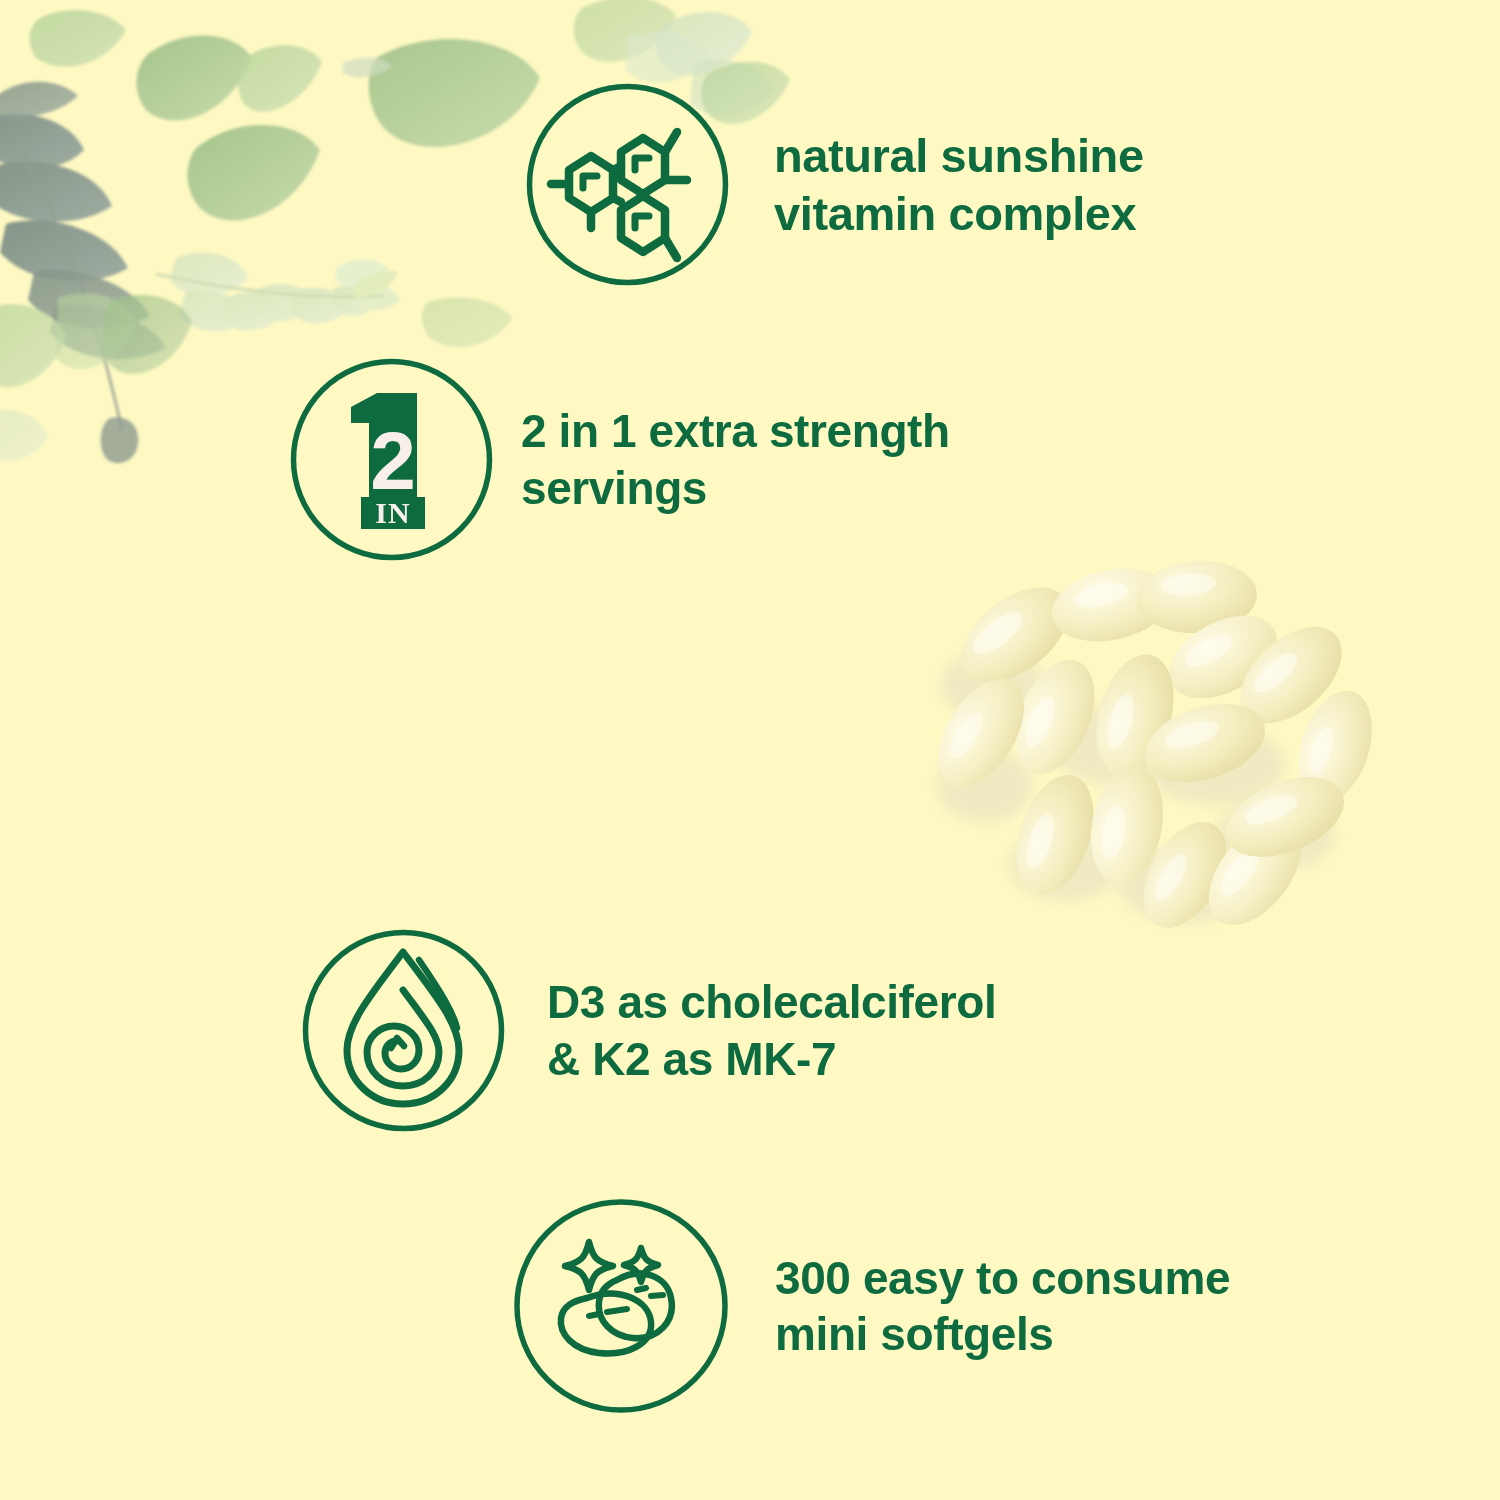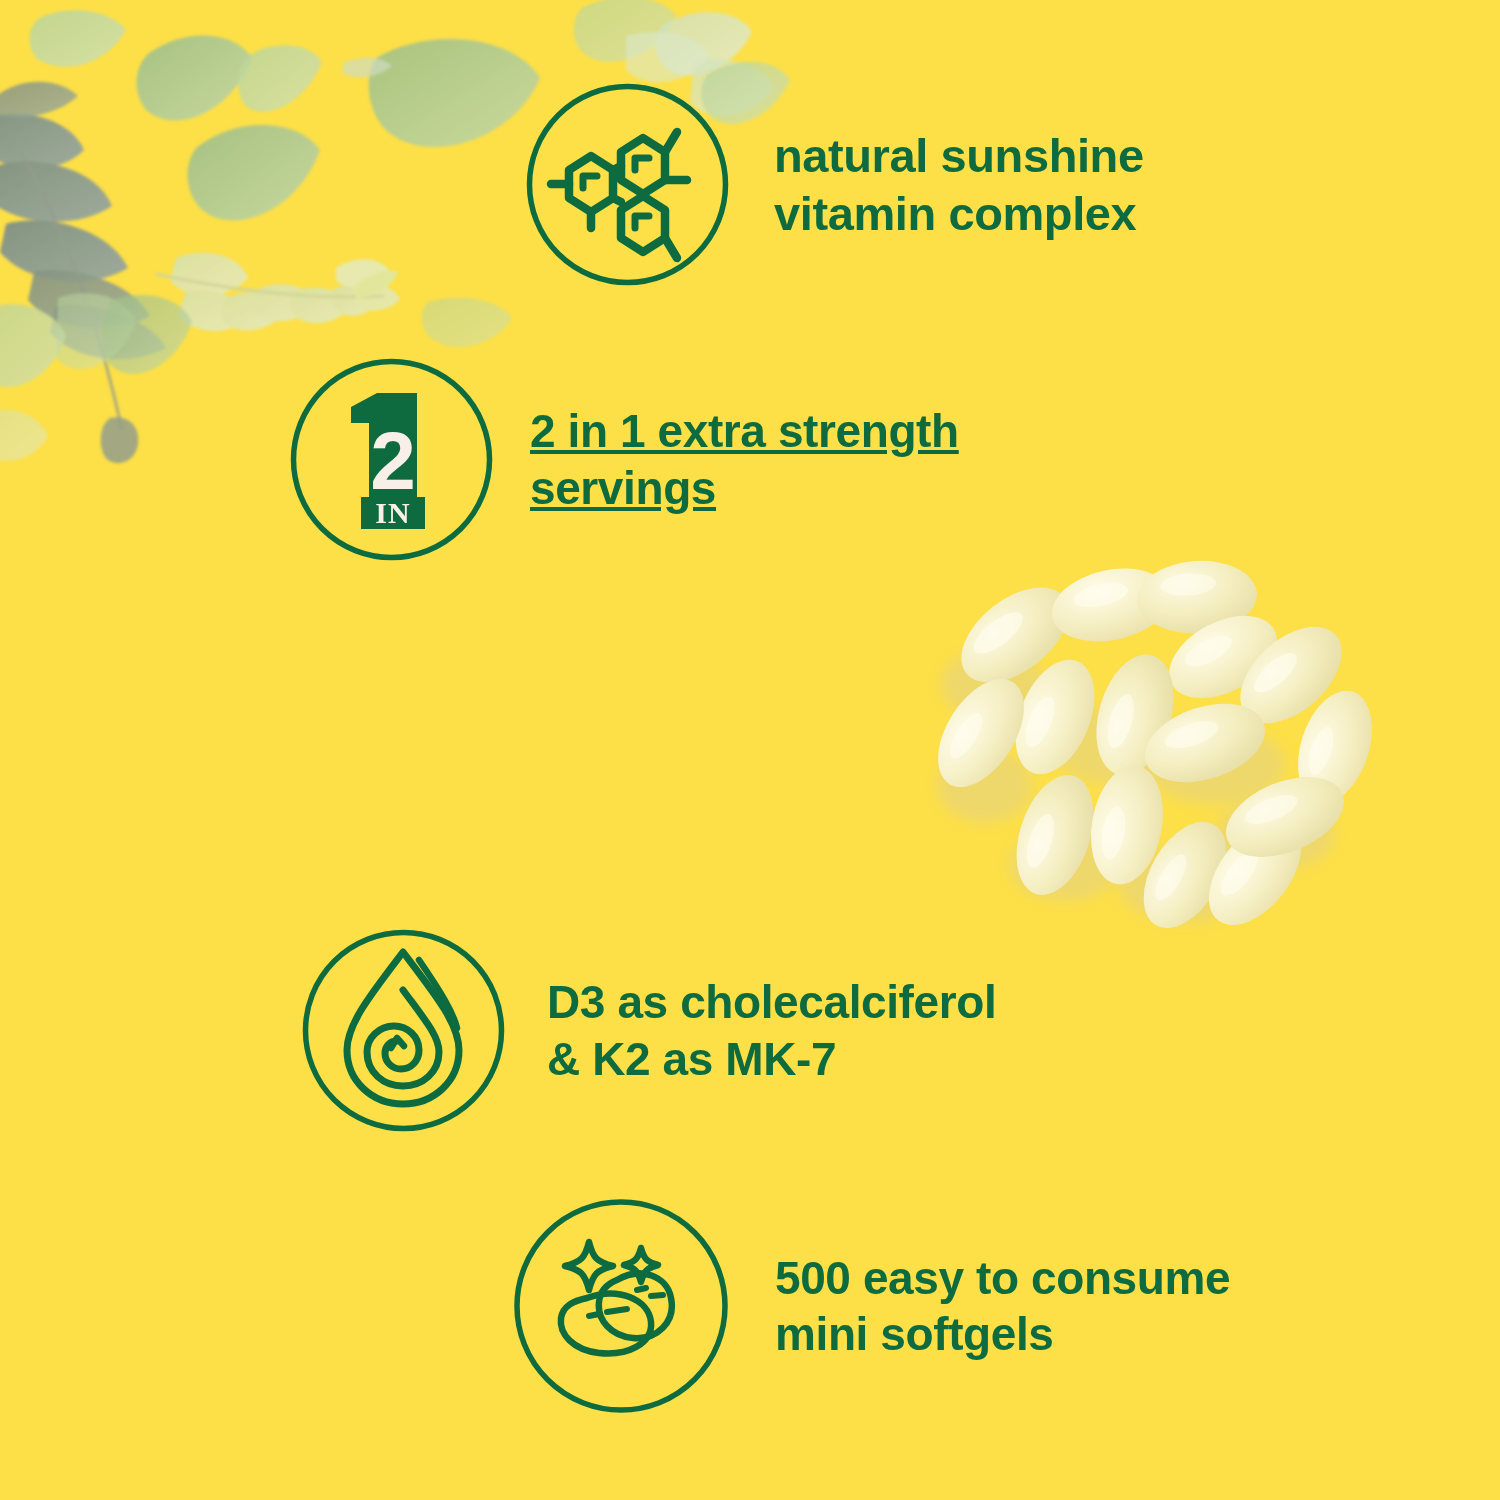--- a/index.html
+++ b/index.html
@@ -10,21 +10,21 @@
     width: 1500px;
     height: 1500px;
     background: #f8efe9;
     font-family: "Liberation Sans", sans-serif;
     overflow: hidden;
   }
   #stage {
     position: relative;
     width: 1500px;
     height: 1500px;
-    background: #fde047;
+    background: #fef9c3;
     overflow: hidden;
   }
 
   
   #botanical {
     position: absolute;
     left: 0; top: 0;
     width: 820px;
     height: 520px;
     pointer-events: none;
@@ -49,21 +49,21 @@
     line-height: 1.22;
     letter-spacing: -0.4px;
     white-space: pre-line;
   }
 
   
   #row-0 { left: 525px; top: 82px;  }
   #row-0 .feature-text { margin-left: 44px; font-size: 47px; }
 
   #row-1 { left: 289px; top: 357px; }
-  #row-1 .feature-text { margin-left: 36px; text-decoration: underline; }
+  #row-1 .feature-text { margin-left: 27px; }
 
   #row-2 { left: 106px; top: 632px; }
   #row-2 .feature-text { margin-left: 40px; }
 
   #row-3 { left: 301px; top: 928px; }
   #row-3 .feature-text { margin-left: 41px; }
 
   #row-4 { left: 511px; top: 1196px; }
   #row-4 .feature-text { margin-left: 44px; }
 
@@ -238,21 +238,21 @@
           <path d="M78 120 l10 -2" stroke-width="6"></path>
           <path d="M96 116 l20 -3" stroke-width="6"></path>
           <path d="M126 94 l9 -2" stroke-width="6"></path>
           <path d="M140 100 l12 -1" stroke-width="6"></path>
 
           <path d="M78 46 C 82 62, 86 66, 102 70 C 86 74, 82 78, 78 94 C 74 78, 70 74, 54 70 C 70 66, 74 62, 78 46 Z"></path>
           <path d="M130 52 C 133 63, 136 66, 147 69 C 136 72, 133 75, 130 86 C 127 75, 124 72, 113 69 C 124 66, 127 63, 130 52 Z"></path>
         </g>
       </svg>
     </div>
-    <div class="feature-text">500 easy to consume
+    <div class="feature-text">300 easy to consume
 mini softgels</div>
   </div>
 
   <div id="softgel-photo">
     <svg width="465" height="430" viewBox="0 0 465 430" xmlns="http://www.w3.org/2000/svg">
       <defs>
         <radialGradient id="gel" cx="38%" cy="30%" r="78%">
           <stop offset="0%" stop-color="#fdfae4"></stop>
           <stop offset="52%" stop-color="#f4eec0"></stop>
           <stop offset="100%" stop-color="#e6dda4"></stop>

